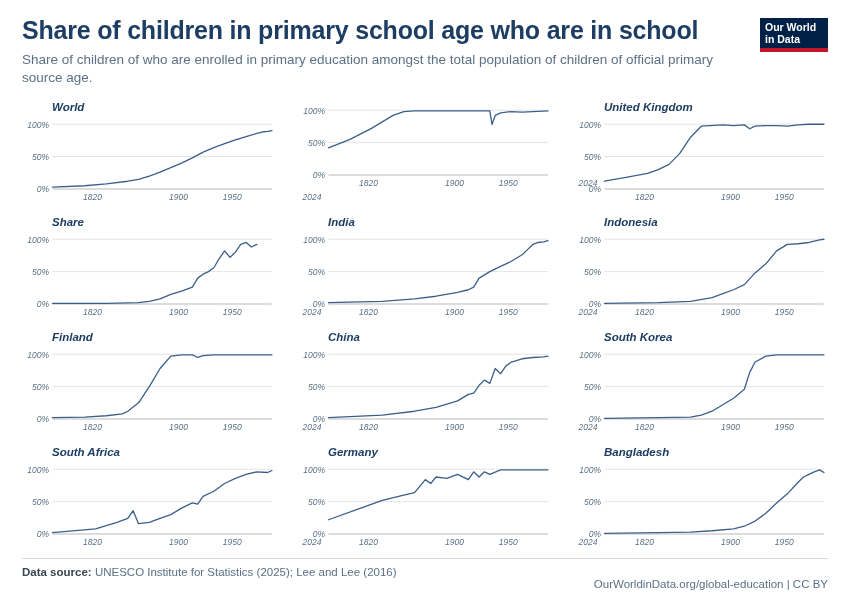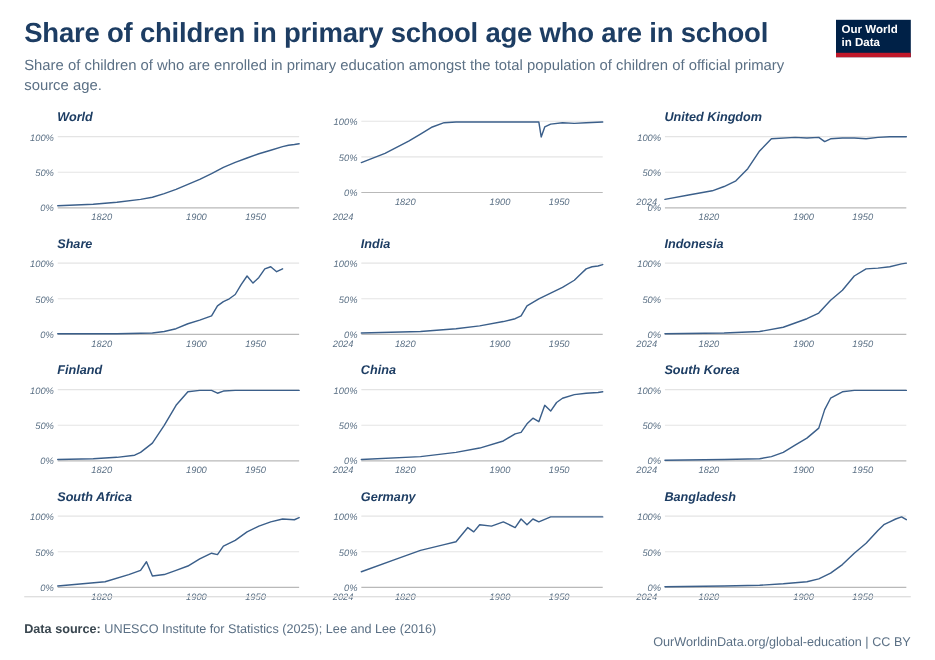--- a/index.html
+++ b/index.html
@@ -103,21 +103,21 @@
     bottom: -1px;
     margin-left: 40px;
   }
   
   .footer {
     position: absolute;
     left: 22px;
     right: 22px;
     bottom: 10px;
     border-top: 1px solid #d8d8d8;
-    padding-top: 23px;
+    padding-top: 7px;
     display: flex;
     justify-content: space-between;
     font-size: 11.5px;
     color: #5b7085;
   }
   .footer b { color: #39464f; }
   .footer-right { color: #5b7085; margin-top: 12px; }
 </style>
 </head>
 <body>

